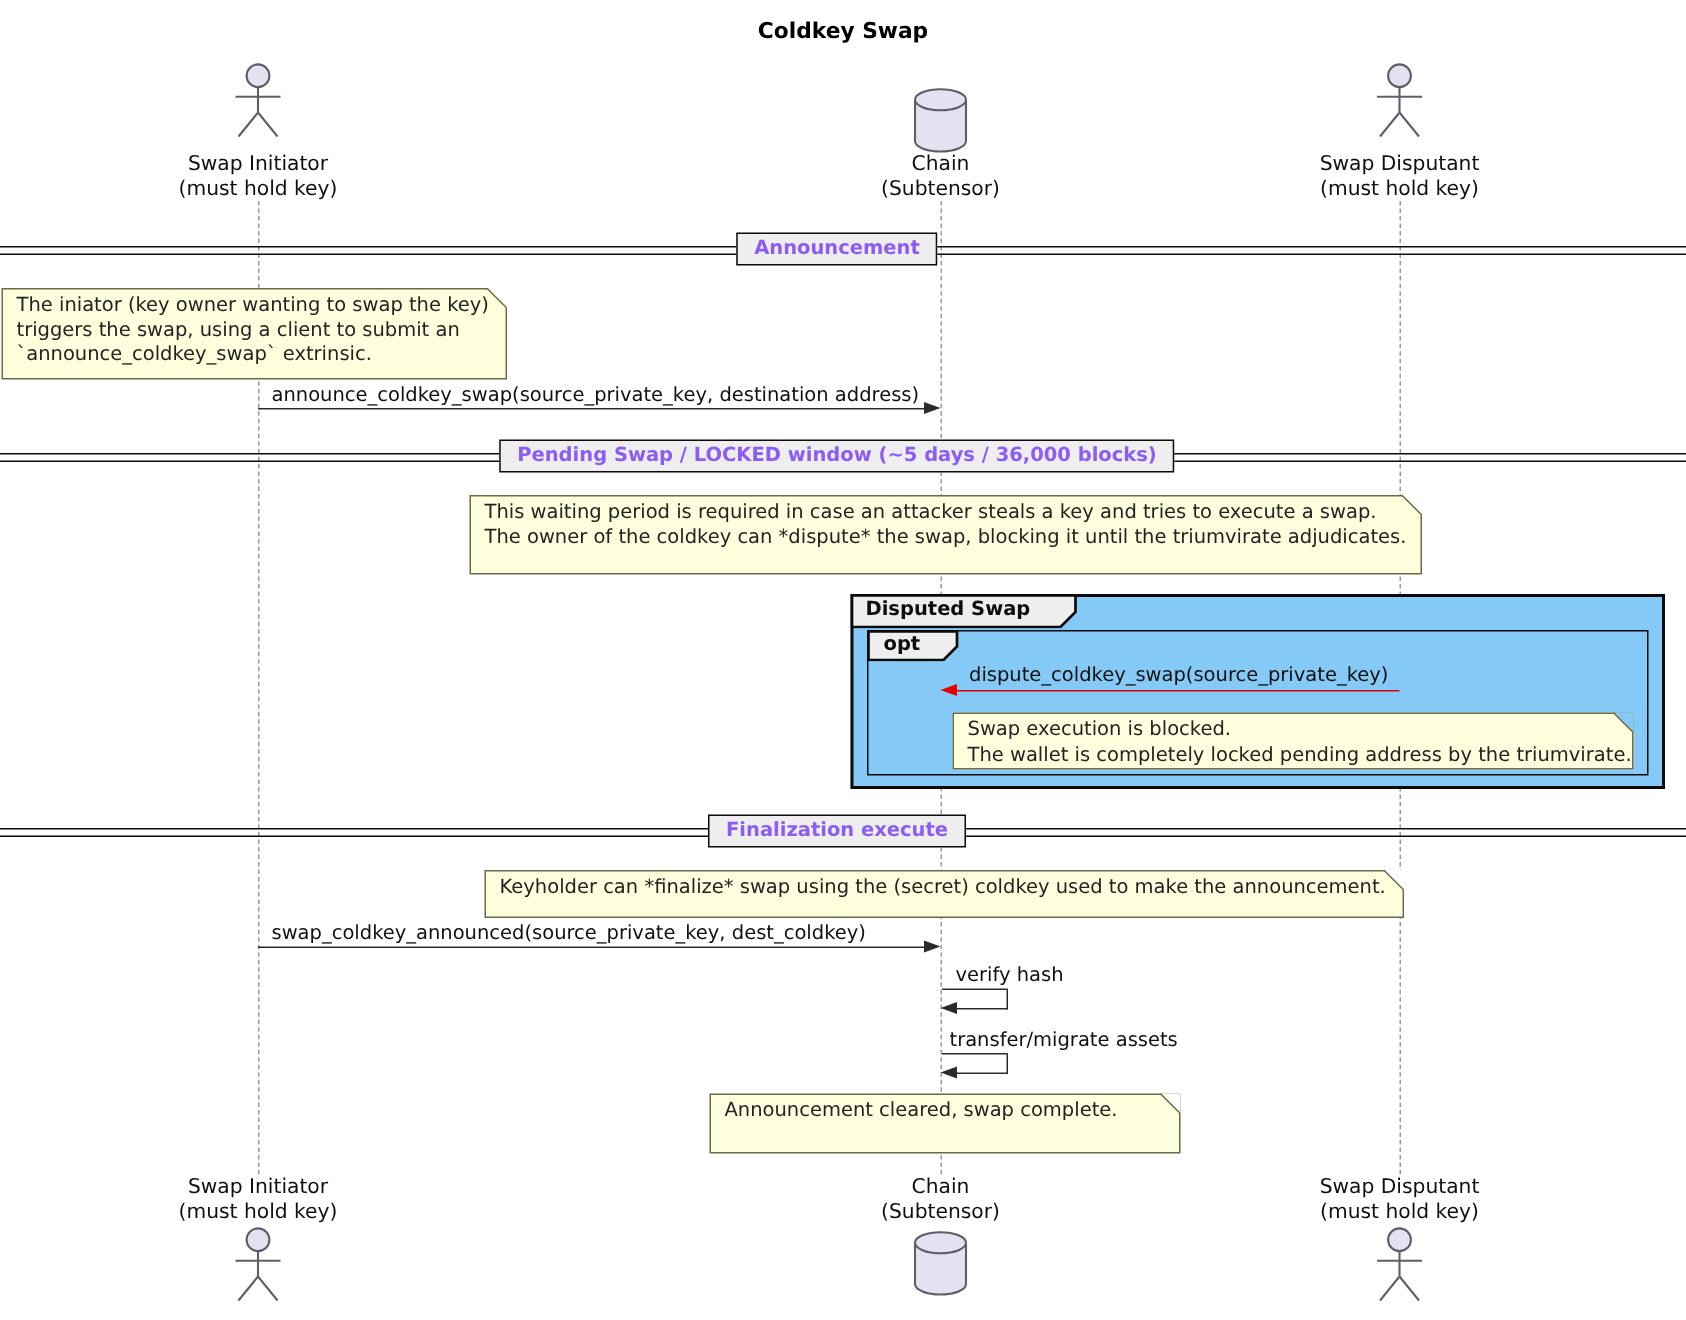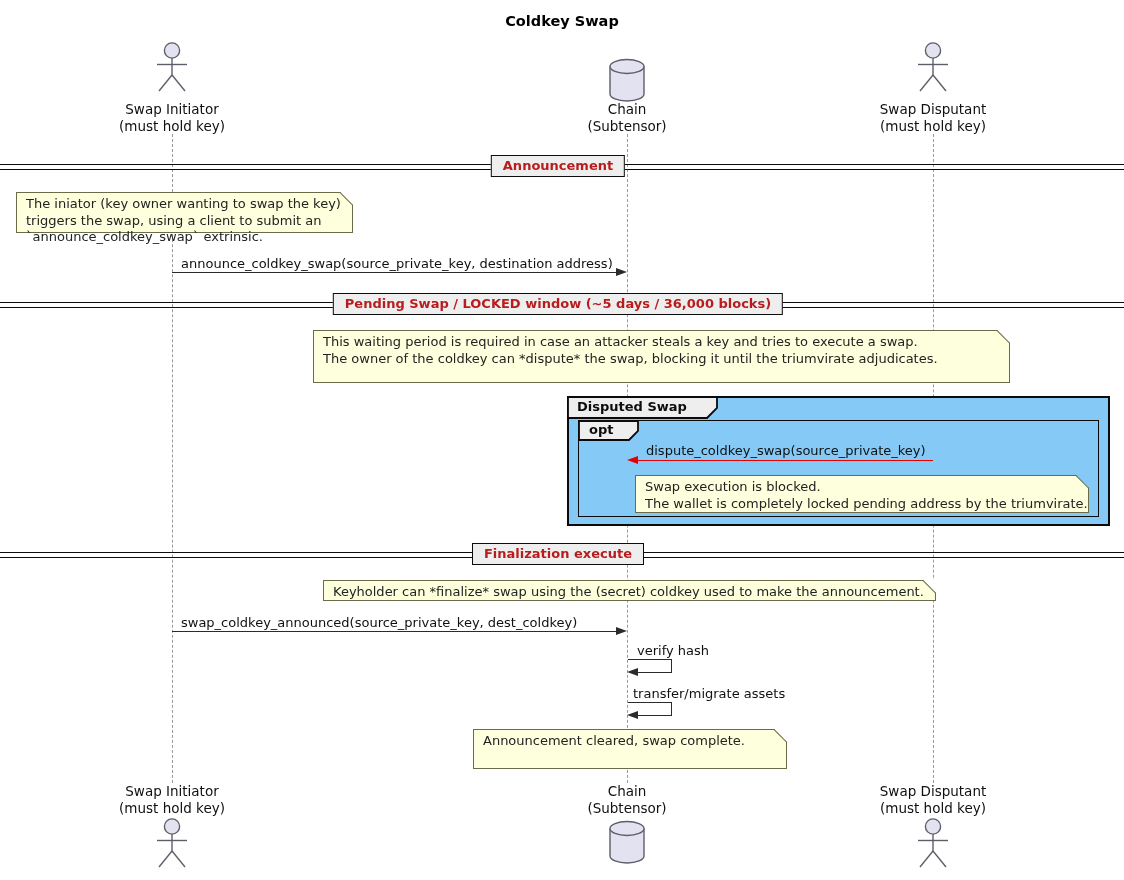--- a/index.html
+++ b/index.html
@@ -17,21 +17,21 @@
   .vline{width:0;border-left:1.3px solid #2b2b2b;}
   .hline.red{border-top-color:var(--dispute-arrow,#e60000);}
   .ah-r{width:0;height:0;border-top:4.5px solid transparent;border-bottom:4.5px solid transparent;border-left:11px solid #2b2b2b;}
   .ah-l{width:0;height:0;border-top:4.5px solid transparent;border-bottom:4.5px solid transparent;border-right:11px solid #2b2b2b;}
   .ah-l.red{border-right-color:var(--dispute-arrow,#e60000);}
   .msg-label{font-size:13px;white-space:nowrap;color:#101010;}
   .divlines{left:0;width:1124px;height:6px;border-top:1.5px solid #0c0c0c;border-bottom:1.5px solid #0c0c0c;box-sizing:border-box;}
   .divbox{
     transform:translateX(-50%);background:var(--header-fill,#eeeeee);
     border:1.8px solid #0c0c0c;padding:2px 11px 3px;font-size:13px;font-weight:bold;
-    white-space:nowrap;color:#b91c1c;
+    white-space:nowrap;color:#8b5cf6;
   }
   .note{
     background:var(--note-fill,#feffdd);border:1px solid #6b6b4a;box-sizing:border-box;
     font-size:13px;line-height:16.5px;color:#232323;padding:3px 9px 2px;white-space:nowrap;
   }
   .note::before{ 
     content:"";position:absolute;top:-1px;right:-1px;width:0;height:0;
     border-top:13px solid #ffffff;border-left:13px solid transparent;
   }
   .note::after{ 
@@ -85,34 +85,34 @@
     <div>(Subtensor)</div>
   </div>
   <div class="abs actor-label" style="left:933px;top:101px;">
     <div>Swap Disputant</div>
     <div>(must hold key)</div>
   </div>
 
   <div class="abs divlines" style="top:164px;"></div>
   <div class="abs divbox" style="left:558px;top:155px;">Announcement</div>
 
-  <div class="abs note" style="left:16px;top:192px;width:337px;height:41px;">
+  <div class="abs note" style="left:1px;top:192px;width:337px;height:61px;">
     <div>The iniator (key owner wanting to swap the key)</div>
     <div>triggers the swap, using a client to submit an</div>
     <div>`announce_coldkey_swap` extrinsic.</div>
   </div>
 
   <div class="abs msg-label" style="left:181px;top:256px;">announce_coldkey_swap(source_private_key, destination address)</div>
   <div class="abs hline" style="left:172px;top:272px;width:446px;"></div>
   <div class="abs ah-r" style="left:616px;top:268px;"></div>
 
   <div class="abs divlines" style="top:302px;"></div>
   <div class="abs divbox" style="left:558px;top:293px;">Pending Swap / LOCKED window (~5 days / 36,000 blocks)</div>
 
-  <div class="abs note" style="left:313px;top:330px;width:697px;height:53px;">
+  <div class="abs note" style="left:313px;top:330px;width:635px;height:53px;">
     <div>This waiting period is required in case an attacker steals a key and tries to execute a swap.</div>
     <div>The owner of the coldkey can *dispute* the swap, blocking it until the triumvirate adjudicates.</div>
   </div>
 
   <div class="abs group-box" style="left:567px;top:396px;width:543px;height:130px;"></div>
   <svg class="abs" style="left:567px;top:396px;" width="152" height="23" viewBox="0 0 152 23">
     <polygon points="1,1 150,1 150,12 140,22 1,22" fill="#eeeeee" stroke="#0b0b0b" stroke-width="1.8"></polygon>
   </svg>
   <div class="abs tab-label" style="left:577px;top:399px;">Disputed Swap</div>
   <div class="abs opt-box" style="left:578px;top:420px;width:521px;height:97px;"></div>
@@ -126,21 +126,21 @@
   <div class="abs ah-l red" style="left:627px;top:456px;"></div>
 
   <div class="abs note blue-bg" style="left:635px;top:475px;width:454px;height:38px;">
     <div>Swap execution is blocked.</div>
     <div>The wallet is completely locked pending address by the triumvirate.</div>
   </div>
 
   <div class="abs divlines" style="top:552px;"></div>
   <div class="abs divbox" style="left:558px;top:543px;">Finalization execute</div>
 
-  <div class="abs note" style="left:323px;top:580px;width:613px;height:21px;">
+  <div class="abs note" style="left:323px;top:580px;width:613px;height:32px;">
     <div>Keyholder can *finalize* swap using the (secret) coldkey used to make the announcement.</div>
   </div>
 
   <div class="abs msg-label" style="left:181px;top:615px;">swap_coldkey_announced(source_private_key, dest_coldkey)</div>
   <div class="abs hline" style="left:172px;top:631px;width:446px;"></div>
   <div class="abs ah-r" style="left:616px;top:627px;"></div>
 
   <div class="abs msg-label" style="left:637px;top:643px;">verify hash</div>
   <div class="abs hline" style="left:628px;top:659px;width:43px;"></div>
   <div class="abs vline" style="left:671px;top:659px;height:14px;"></div>

